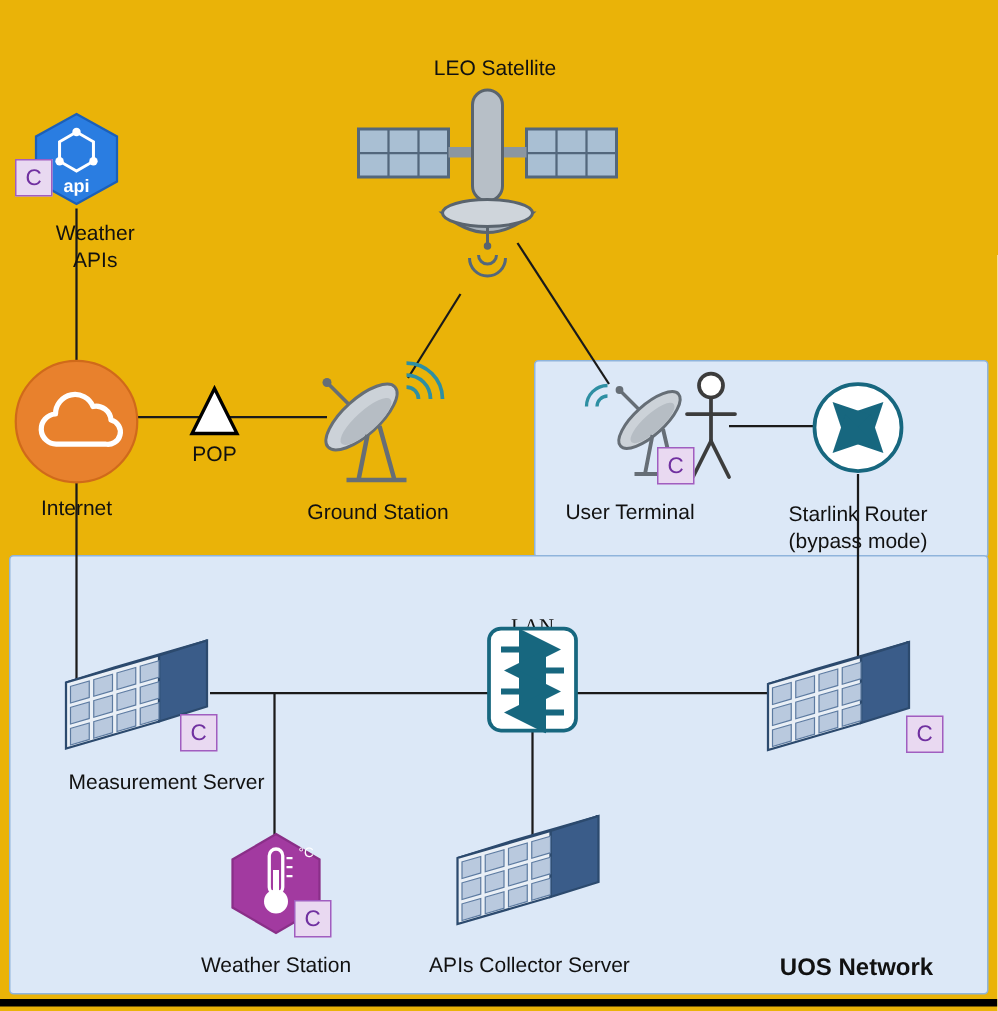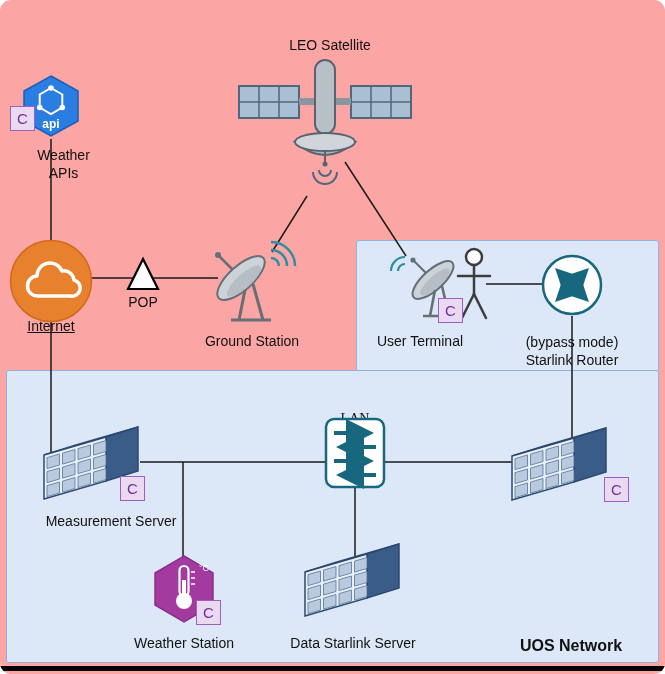--- a/index.html
+++ b/index.html
@@ -1,18 +1,18 @@
 <!DOCTYPE html>
 <html><head>
 <meta charset="utf-8">
 <style>
   * { box-sizing: border-box; }
   html,body { margin:0; padding:0; background:#ffffff; }
   body { font-family:"Liberation Sans", sans-serif; color:#111; }
-  .canvas { position:relative; width:665px; height:674px; background:#fca5a5; overflow:hidden;border-radius:11px; }
+  .canvas { position:relative; width:665px; height:674px; background:#eab308; overflow:hidden; }
   .panel { position:absolute; background:#dce8f7; border:1.6px solid #8fb4dc; border-radius:3px; z-index:0; }
   .connectors { position:absolute; left:0; top:0; z-index:1; pointer-events:none; }
   .node { position:absolute; z-index:2; }
   .label { position:absolute; z-index:2; font-size:14px; line-height:1.25; color:#111; text-align:center; }
   .label.bold { font-weight:bold; font-size:16px; }
   .badge { position:absolute; z-index:3; width:25px; height:25px; background:#e9d9f1;
            border:1.4px solid #a05ec0; color:#7030a0; font-size:15px;
            display:flex; align-items:center; justify-content:center; }
   .bottom-bar { position:absolute; left:0; top:666px; width:665px; height:5px; background:#000; z-index:2; }
 </style>
@@ -101,21 +101,21 @@
     <circle cx="17.7" cy="33.5" r="2.8" fill="#fff"></circle>
     <text x="29" y="54" text-anchor="middle" font-size="12" font-weight="bold" fill="#fff">api</text>
   </svg>
   <div class="badge" style="left:10px; top:106px;">C</div>
   <div class="label" style="left:1px; top:147px; width:100px;padding-left:25px;">Weather APIs</div>
 
   <svg class="node" style="left:9px; top:239px;" width="84" height="84" viewBox="0 0 84 84">
     <circle cx="42" cy="42" r="40.5" fill="#e8812d" stroke="#d06a1a" stroke-width="1.5"></circle>
     <path d="M29 57 a10 10 0 0 1 -1 -20 a13 13 0 0 1 25 -5 a10 10 0 0 1 12 9 a8 8 0 0 1 -4 16 z" fill="none" stroke="#fff" stroke-width="3.5" stroke-linejoin="round"></path>
   </svg>
-  <div class="label" style="left:1px; top:318px; width:100px;text-decoration:underline;">Internet</div>
+  <div class="label" style="left:1px; top:330px; width:100px;">Internet</div>
 
   <svg class="node" style="left:125px; top:256px;" width="36" height="36" viewBox="0 0 36 36">
     <polygon points="18,3 3,33 33,33" fill="#fff" stroke="#000" stroke-width="2.2"></polygon>
   </svg>
   <div class="label" style="left:113px; top:294px; width:60px;">POP</div>
 
   <svg class="node" style="left:205px; top:232px;" width="96" height="96" viewBox="0 0 96 96">
     <g stroke="#2e8fa3" stroke-width="2.5" fill="none">
       <path d="M66 26 A 8 8 0 0 1 74 34"></path>
       <path d="M66 18 A 16 16 0 0 1 82 34"></path>
@@ -160,22 +160,22 @@
   <svg class="node" style="left:539px; top:252px;" width="66" height="66" viewBox="0 0 66 66">
     <circle cx="33" cy="33" r="29" fill="#fff" stroke="#17677f" stroke-width="2.5"></circle>
     <g stroke="#17677f" stroke-width="3.5">
       <line x1="33" y1="33" x2="45" y2="21" marker-end="url(#ah)"></line>
       <line x1="33" y1="33" x2="21" y2="21" marker-end="url(#ah)"></line>
       <line x1="33" y1="33" x2="45" y2="45" marker-end="url(#ah)"></line>
       <line x1="33" y1="33" x2="21" y2="45" marker-end="url(#ah)"></line>
     </g>
   </svg>
   <div class="label" style="left:497px; top:334px; width:150px;">
+    <span style="display:block">Starlink Router</span>
     <span style="display:block">(bypass mode)</span>
-    <span style="display:block">Starlink Router</span>
   </div>
 
   <svg class="node" style="left:42px; top:421px;" width="100" height="80" viewBox="0 0 100 80">
     <use href="#server3d"></use>
   </svg>
   <div class="badge" style="left:120px; top:476px;">C</div>
   <div class="label" style="left:36px; top:513px; width:150px;">Measurement Server</div>
 
   <div class="label" style="left:324px; top:410px; width:62px;font-family:Liberation Serif, serif;">LAN</div>
   <svg class="node" style="left:324px; top:417px;" width="62" height="72" viewBox="0 0 62 72">
@@ -202,18 +202,18 @@
       <path d="M39 18 h4 M39 24 h4 M39 30 h4" stroke="#fff" stroke-width="1.5"></path>
       <text x="47" y="17" font-size="9" fill="#fff">°C</text>
     </g>
   </svg>
   <div class="badge" style="left:196px; top:600px;">C</div>
   <div class="label" style="left:109px; top:635px; width:150px;">Weather Station</div>
 
   <svg class="node" style="left:303px; top:538px;" width="100" height="80" viewBox="0 0 100 80">
     <use href="#server3d"></use>
   </svg>
-  <div class="label" style="left:278px; top:635px; width:150px;">Data Starlink Server</div>
+  <div class="label" style="left:278px; top:635px; width:150px;">APIs Collector Server</div>
 
   <div class="label bold" style="left:490px; top:636px; width:162px; text-align:center;">UOS Network</div>
 
   <div class="bottom-bar"></div>
 </div>
 
 </body></html>

